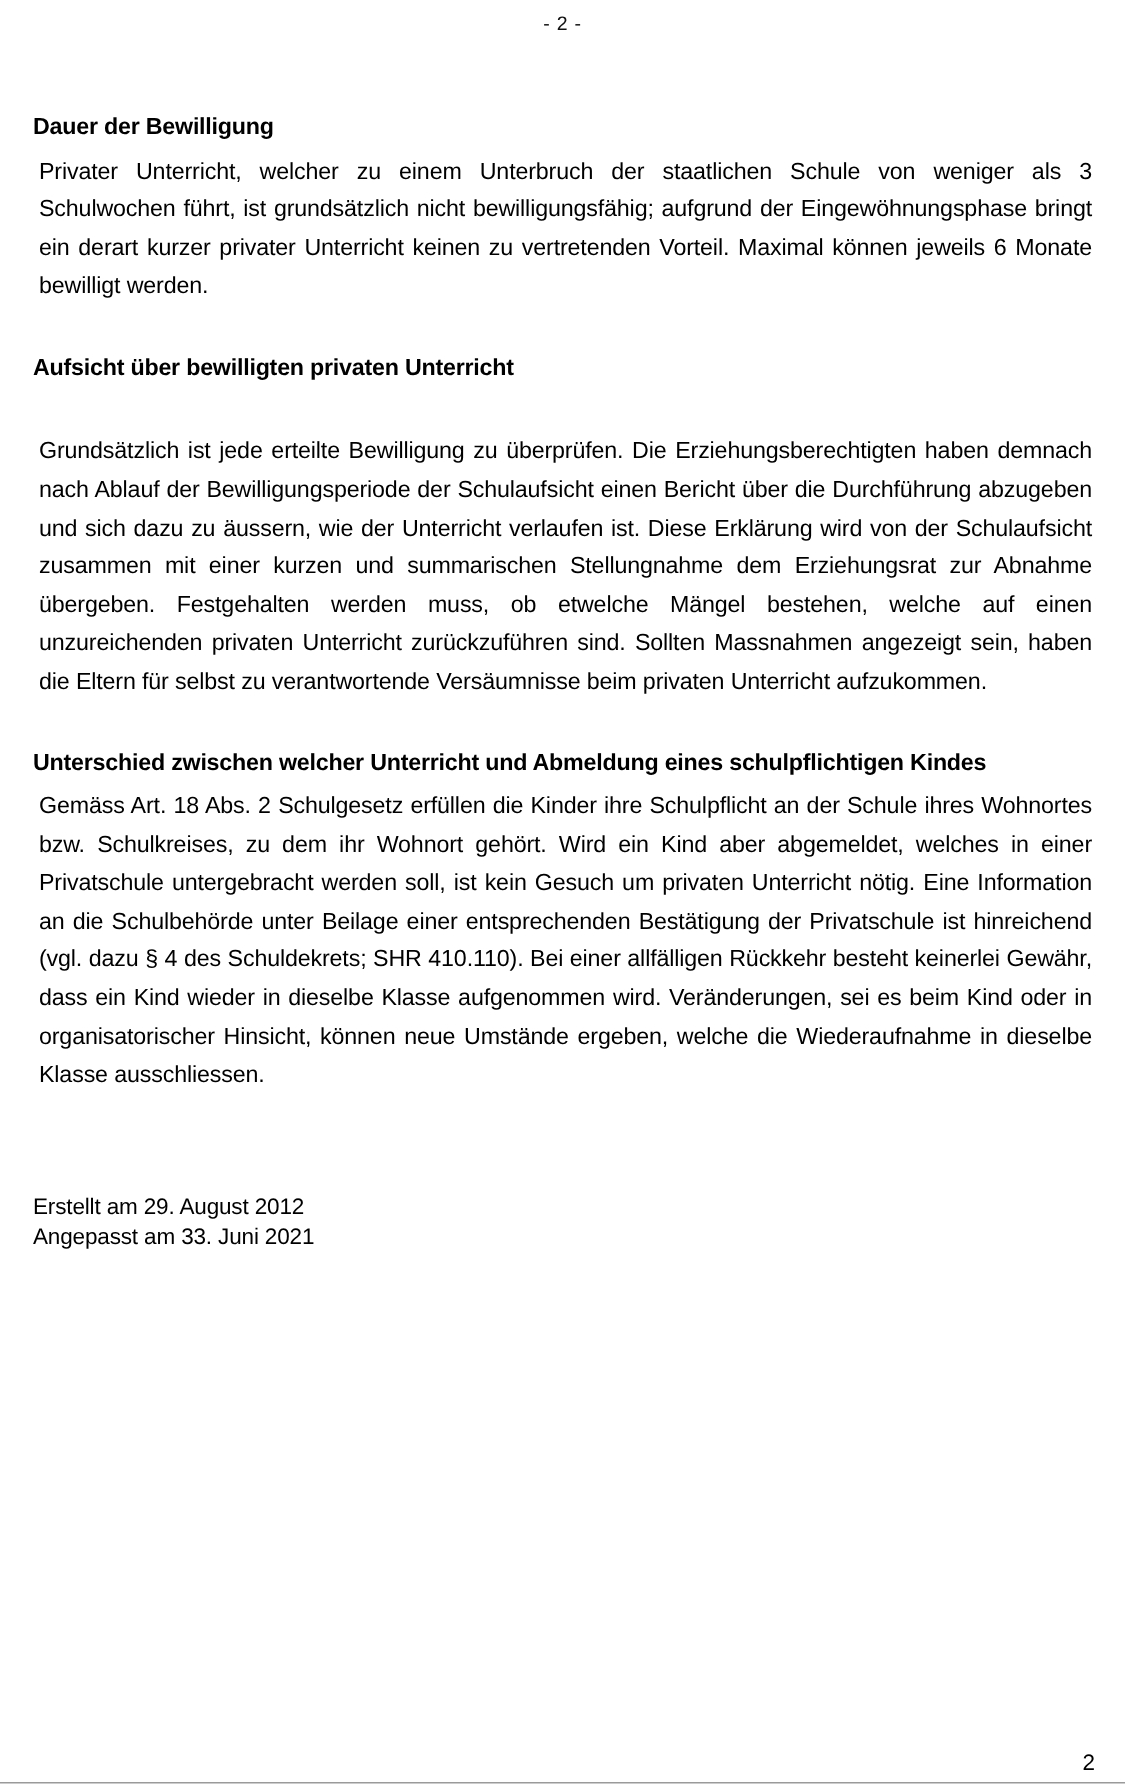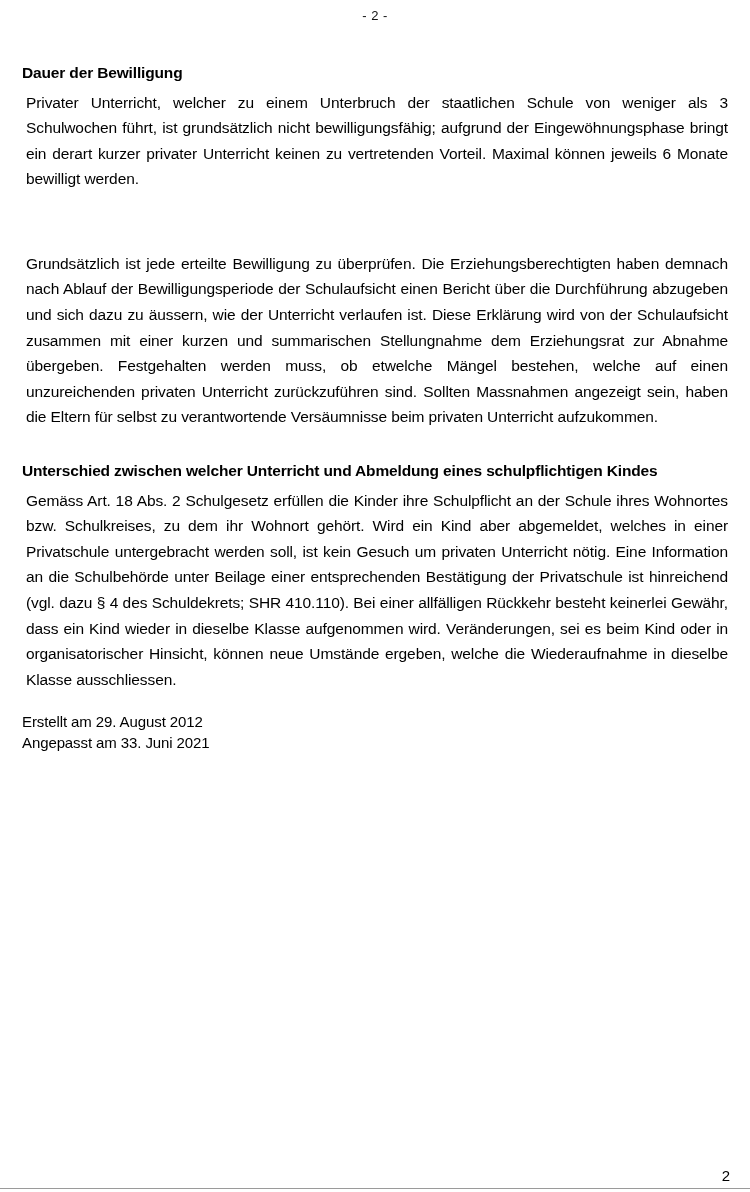--- a/index.html
+++ b/index.html
@@ -23,21 +23,21 @@
     left: 0;
     width: 750px;
     text-align: center;
     font-size: 13px;
     line-height: 16px;
     letter-spacing: 0.5px;
     color: #111;
   }
   .content {
     position: absolute;
-    top: 60px;
+    top: 72px;
     left: 22px;
     width: 710px;
   }
   .section {
     margin-bottom: 0;
   }
   h2.heading {
     font-size: 15.5px;
     font-weight: bold;
     line-height: 25.5px;
@@ -56,21 +56,21 @@
   .gap-sm { height: 24px; }
   .gap-md { height: 25px; }
   .gap-lg { height: 26px; }
   .dates {
     font-size: 15px;
     line-height: 20.5px;
     margin: 0;
     letter-spacing: -0.1px;
   }
   .dates-block {
-    margin-top: 20px;
+    margin-top: 65px;
   }
   .footer-rule {
     position: absolute;
     left: 0;
     bottom: 3px;
     width: 750px;
     height: 1px;
     background: #9a9a9a;
   }
   .footer-pageno {
@@ -91,20 +91,21 @@
   <div class="content">
 
     <div class="section">
       <h2 class="heading">Dauer der Bewilligung</h2>
       <p class="body">Privater Unterricht, welcher zu einem Unterbruch der staatlichen Schule von weniger als 3 Schulwochen führt, ist grundsätzlich nicht bewilligungsfähig; aufgrund der Eingewöhnungsphase bringt ein derart kurzer privater Unterricht keinen zu vertretenden Vorteil. Maximal können jeweils 6 Monate bewilligt werden.</p>
     </div>
 
     <div class="gap-md"></div>
 
     <div class="section">
+      <h2 class="heading">Aufsicht über bewilligten privaten Unterricht</h2>
       <div class="gap-lg"></div>
       <p class="body">Grundsätzlich ist jede erteilte Bewilligung zu überprüfen. Die Erziehungsberechtigten haben demnach nach Ablauf der Bewilligungsperiode der Schulaufsicht einen Bericht über die Durchführung abzugeben und sich dazu zu äussern, wie der Unterricht verlaufen ist. Diese Erklärung wird von der Schulaufsicht zusammen mit einer kurzen und summarischen Stellungnahme dem Erziehungsrat zur Abnahme übergeben. Festgehalten werden muss, ob etwelche Mängel bestehen, welche auf einen unzureichenden privaten Unterricht zurückzuführen sind. Sollten Massnahmen angezeigt sein, haben die Eltern für selbst zu verantwortende Versäumnisse beim privaten Unterricht aufzukommen.</p>
     </div>
 
     <div class="gap-sm"></div>
 
     <div class="section">
       <h2 class="heading">Unterschied zwischen welcher Unterricht und Abmeldung eines schulpflichtigen Kindes</h2>
       <p class="body">Gemäss Art. 18 Abs. 2 Schulgesetz erfüllen die Kinder ihre Schulpflicht an der Schule ihres Wohnortes bzw. Schulkreises, zu dem ihr Wohnort gehört. Wird ein Kind aber abgemeldet, welches in einer Privatschule untergebracht werden soll, ist kein Gesuch um privaten Unterricht nötig. Eine Information an die Schulbehörde unter Beilage einer entsprechenden Bestätigung der Privatschule ist hinreichend (vgl. dazu § 4 des Schuldekrets; SHR 410.110). Bei einer allfälligen Rückkehr besteht keinerlei Gewähr, dass ein Kind wieder in dieselbe Klasse aufgenommen wird. Veränderungen, sei es beim Kind oder in organisatorischer Hinsicht, können neue Umstände ergeben, welche die Wiederaufnahme in dieselbe Klasse ausschliessen.</p>
     </div>

